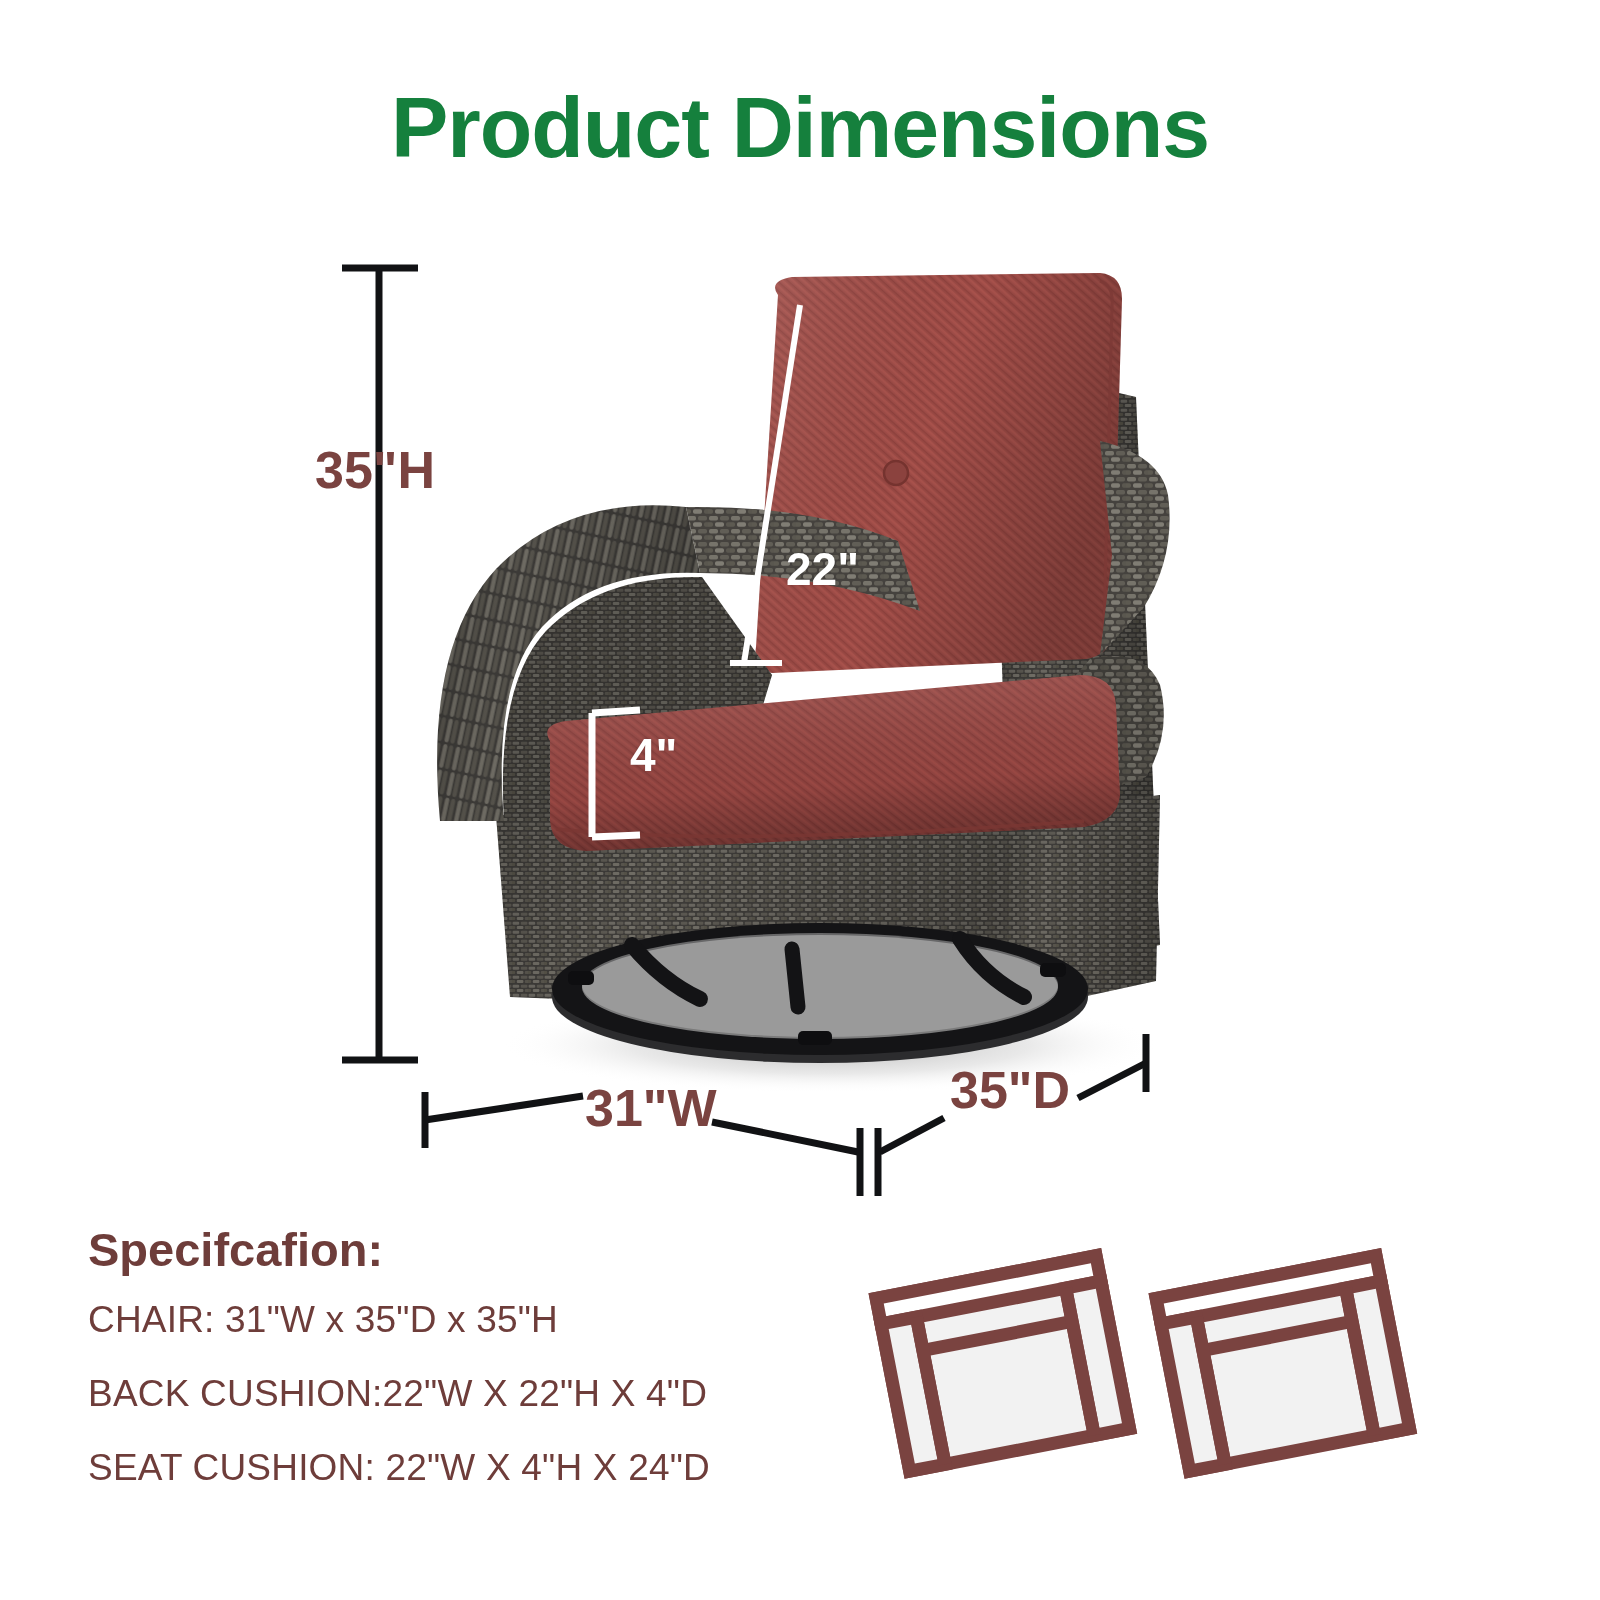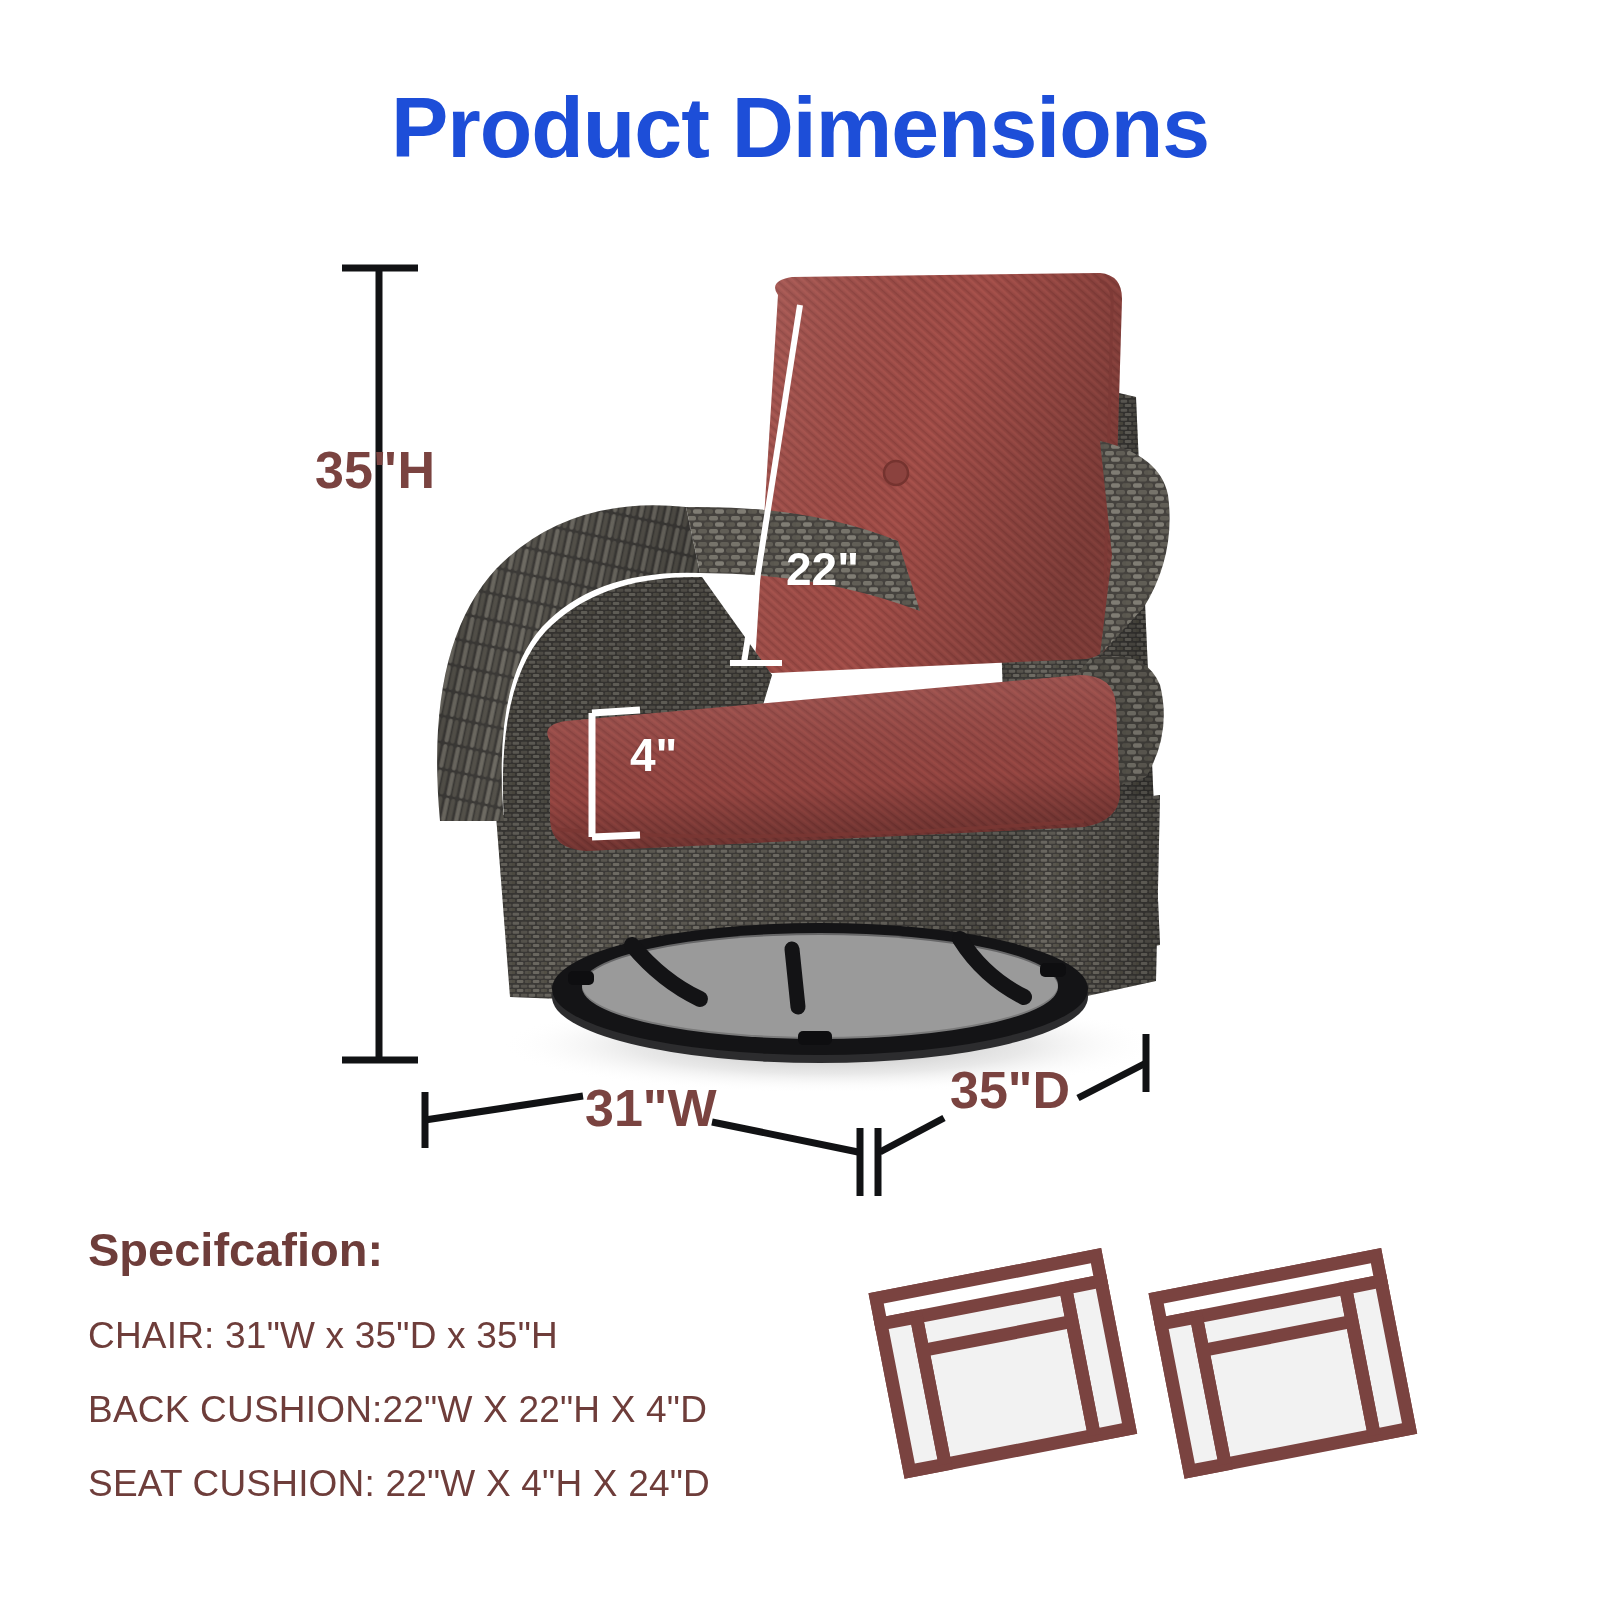--- a/index.html
+++ b/index.html
@@ -20,21 +20,21 @@
 
   
   #page-title {
     position: absolute;
     left: 0;
     top: 78px;
     width: 1600px;
     text-align: center;
     font-size: 86px;
     font-weight: bold;
-    color: #1d4ed8;
+    color: #15803d;
     letter-spacing: -1px;
   }
 
   
   #chair-figure {
     position: absolute;
     left: 400px;
     top: 255px;
     width: 800px;
     height: 845px;
@@ -76,21 +76,21 @@
   #spec-block {
     position: absolute;
     left: 88px;
     top: 1222px;
     width: 800px;
   }
   #spec-heading {
     font-size: 47px;
     font-weight: bold;
     color: #6e3d3a;
-    margin-bottom: 38px;
+    margin-bottom: 22px;
   }
   .spec-line {
     font-size: 37px;
     color: #6e3d3a;
     margin-bottom: 32px;
     letter-spacing: 0.2px;
   }
 
   
   #cushion-icons {

